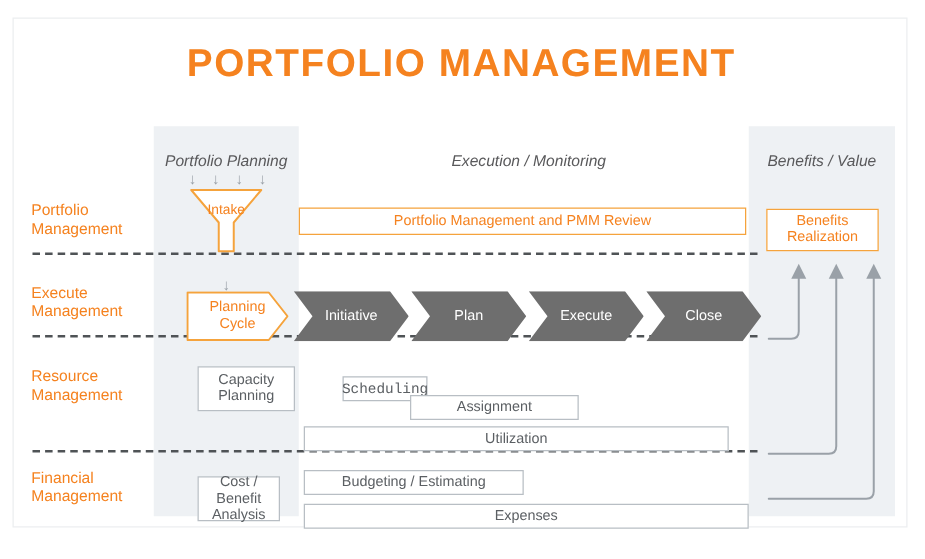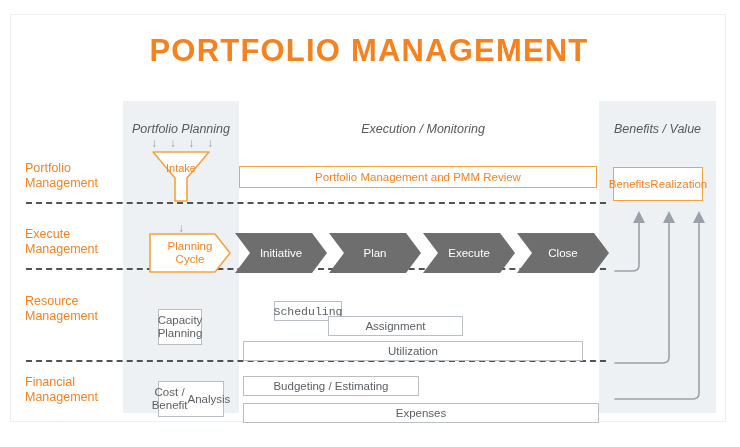--- a/index.html
+++ b/index.html
@@ -75,47 +75,47 @@
   .dn{color:#9aa1a8;font-size:12px;line-height:12px;}
   #dn-single{
     position:absolute;left:160px;top:206px;width:20px;text-align:center;
     color:#9aa1a8;font-size:12px;
   }
 
   
   #review-bar{left:228px;top:151px;width:358px;height:22px;}
 
   
-  #benefits-box{left:602px;top:152px;width:90px;height:34px;}
+  #benefits-box{left:602px;top:152px;width:90px;height:34px;flex-direction:column;}
 
   
   .chev{
     position:absolute;height:40px;box-sizing:border-box;
     display:flex;align-items:center;justify-content:center;
     font-size:11.5px;line-height:13px;text-align:center;
   }
   .chev-svg{position:absolute;left:0;top:0;}
   .chev-txt{position:relative;z-index:2;width:100%;}
   .chev-orange .chev-txt{color:#F5821F;}
   .chev-gray .chev-txt{color:#ffffff;}
 
   #chev-0{left:138px;top:218px;width:82px;}
   #chev-1{left:224px;top:218px;width:92px;}
   #chev-2{left:318px;top:218px;width:92px;}
   #chev-3{left:412px;top:218px;width:92px;}
   #chev-4{left:506px;top:218px;width:92px;}
 
   
-  #capacity-box{left:147px;top:294px;width:44px;height:36px;flex-direction:column;}
+  #capacity-box{left:147px;top:278px;width:78px;height:36px;flex-direction:column;}
   #sched-box{left:263px;top:286px;width:68px;height:20px;font-family:Liberation Mono, monospace;}
   #assign-box{left:317px;top:301px;width:135px;height:20px;}
   #util-box{left:232px;top:326px;width:340px;height:20px;}
 
   
-  #cost-box{left:147px;top:366px;width:66px;height:36px;flex-direction:row;}
+  #cost-box{left:147px;top:366px;width:66px;height:36px;flex-direction:column;}
   #budget-box{left:232px;top:361px;width:176px;height:20px;}
   #expense-box{left:232px;top:388px;width:356px;height:20px;}
 
   
   #ret-arrows{position:absolute;left:598px;top:190px;width:110px;height:200px;}
 </style>
 </head>
 <body>
 
 <div id="frame">

